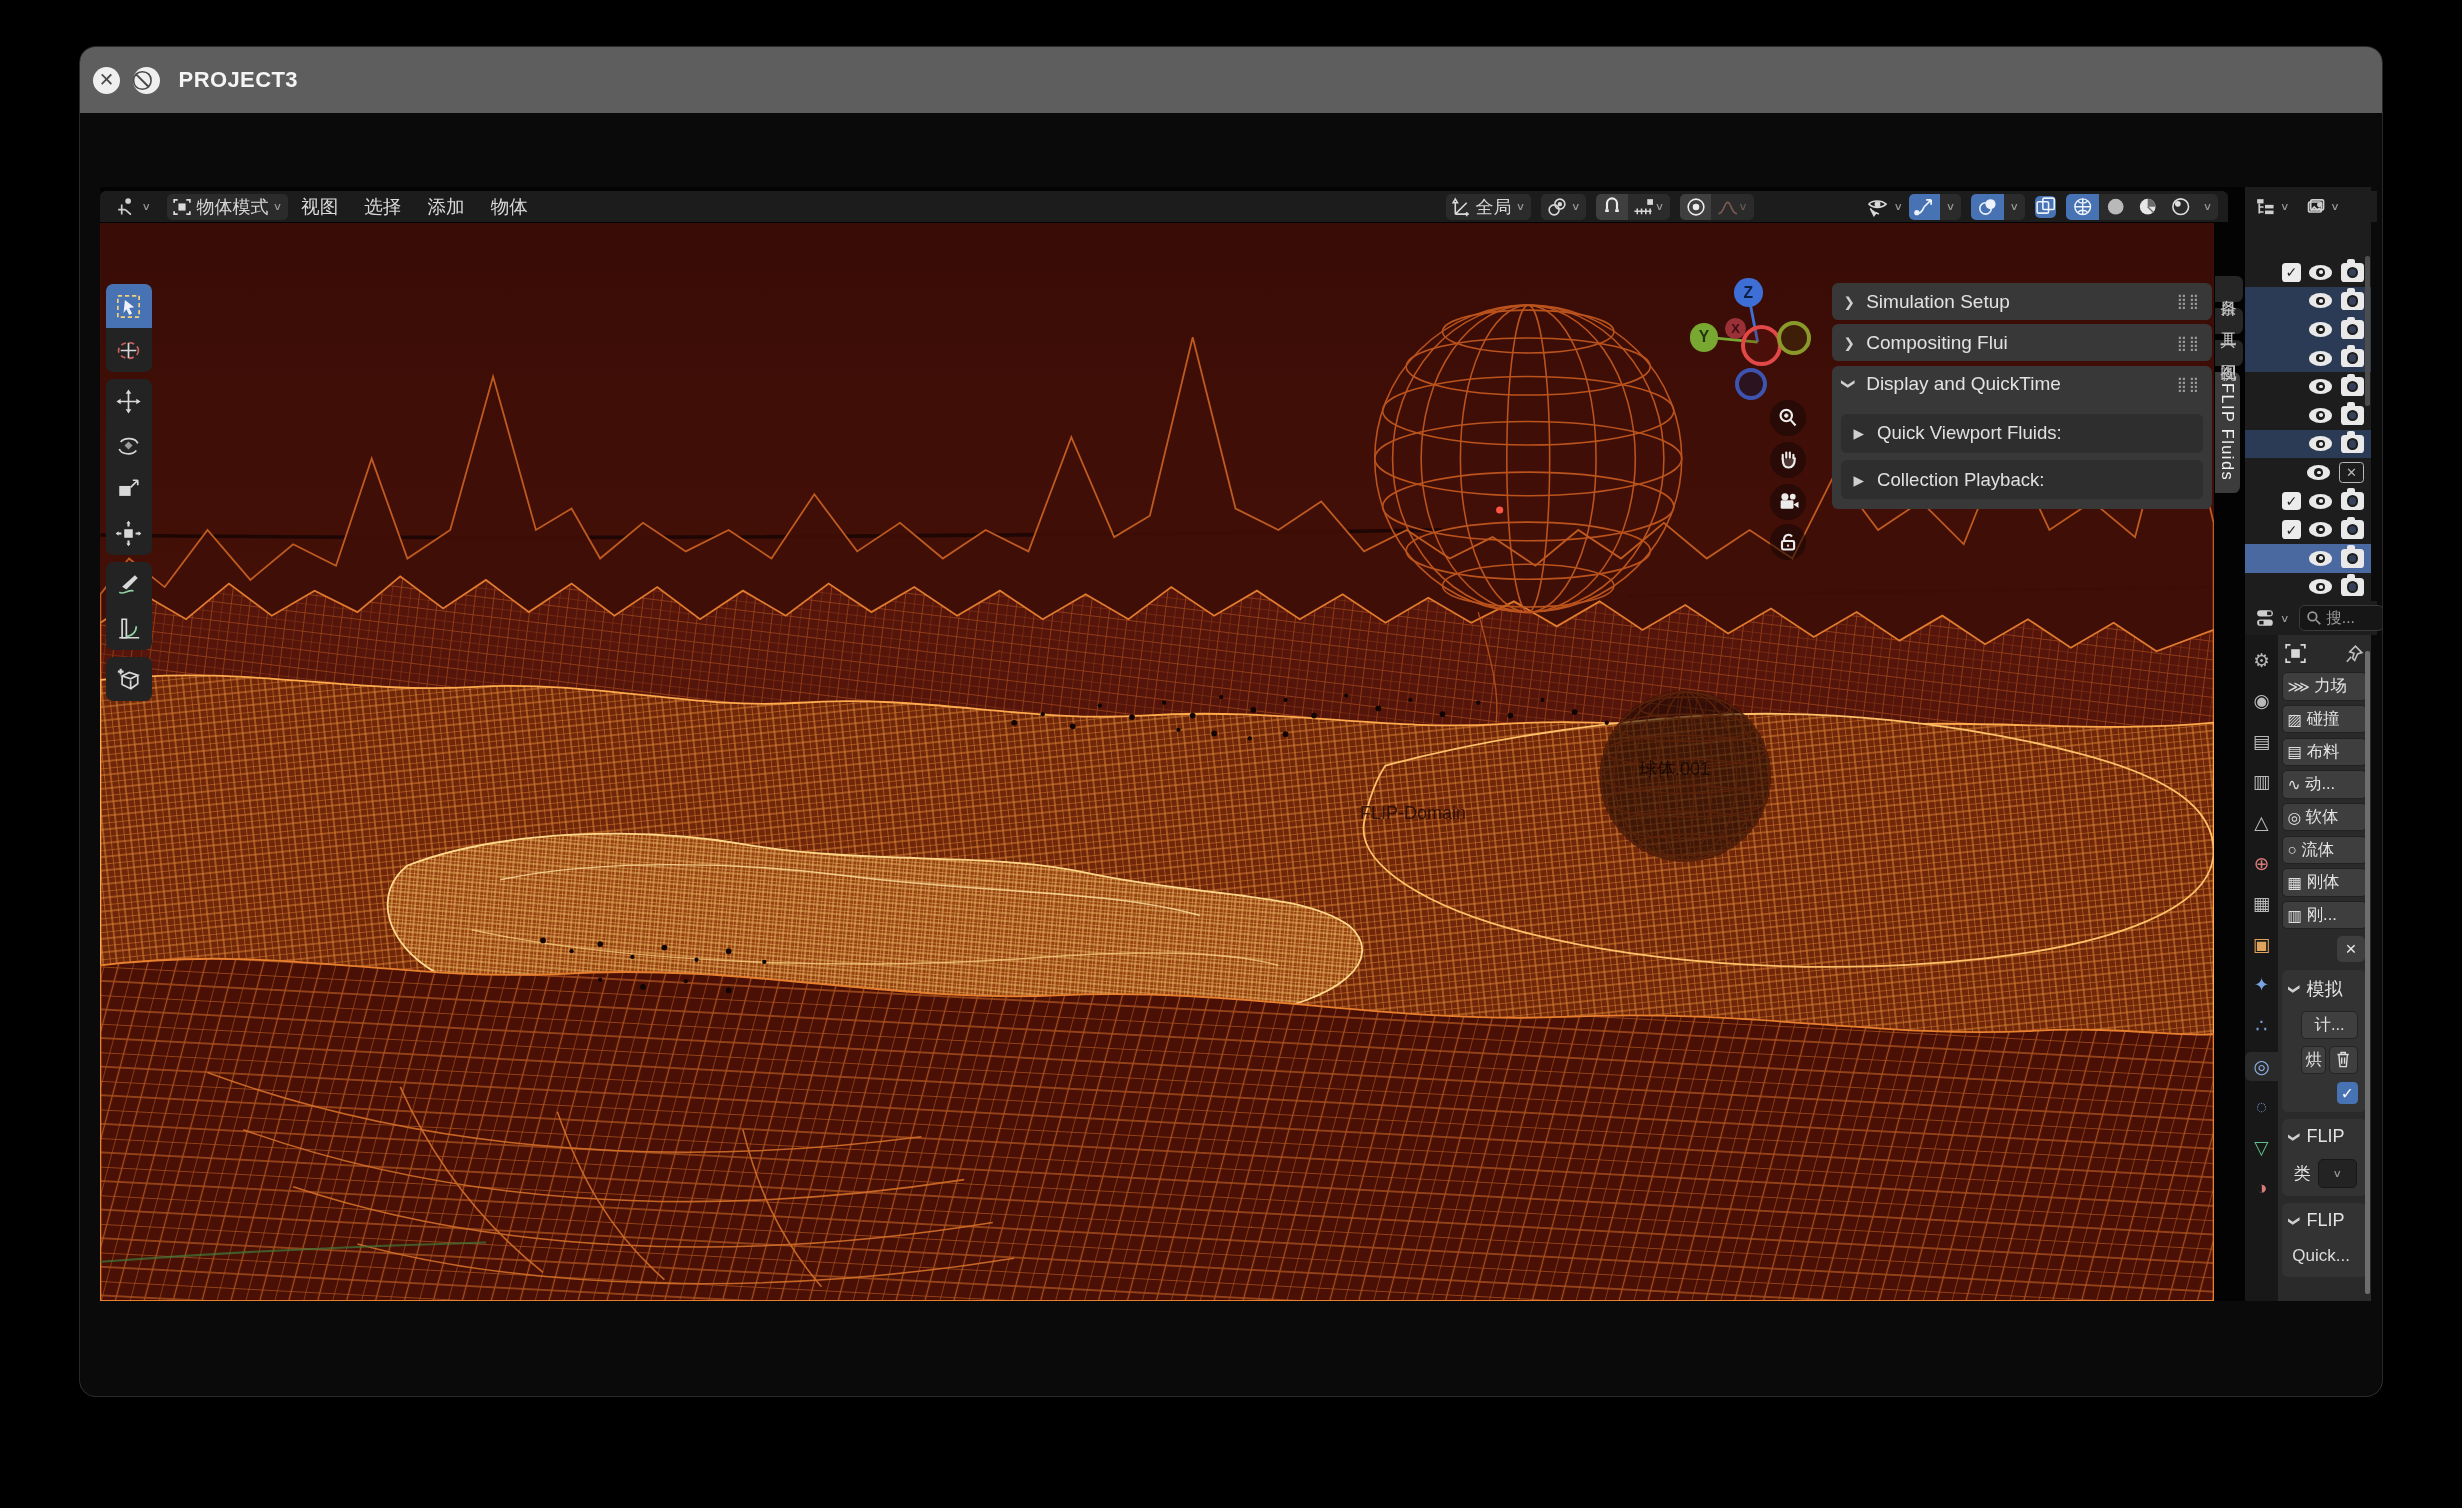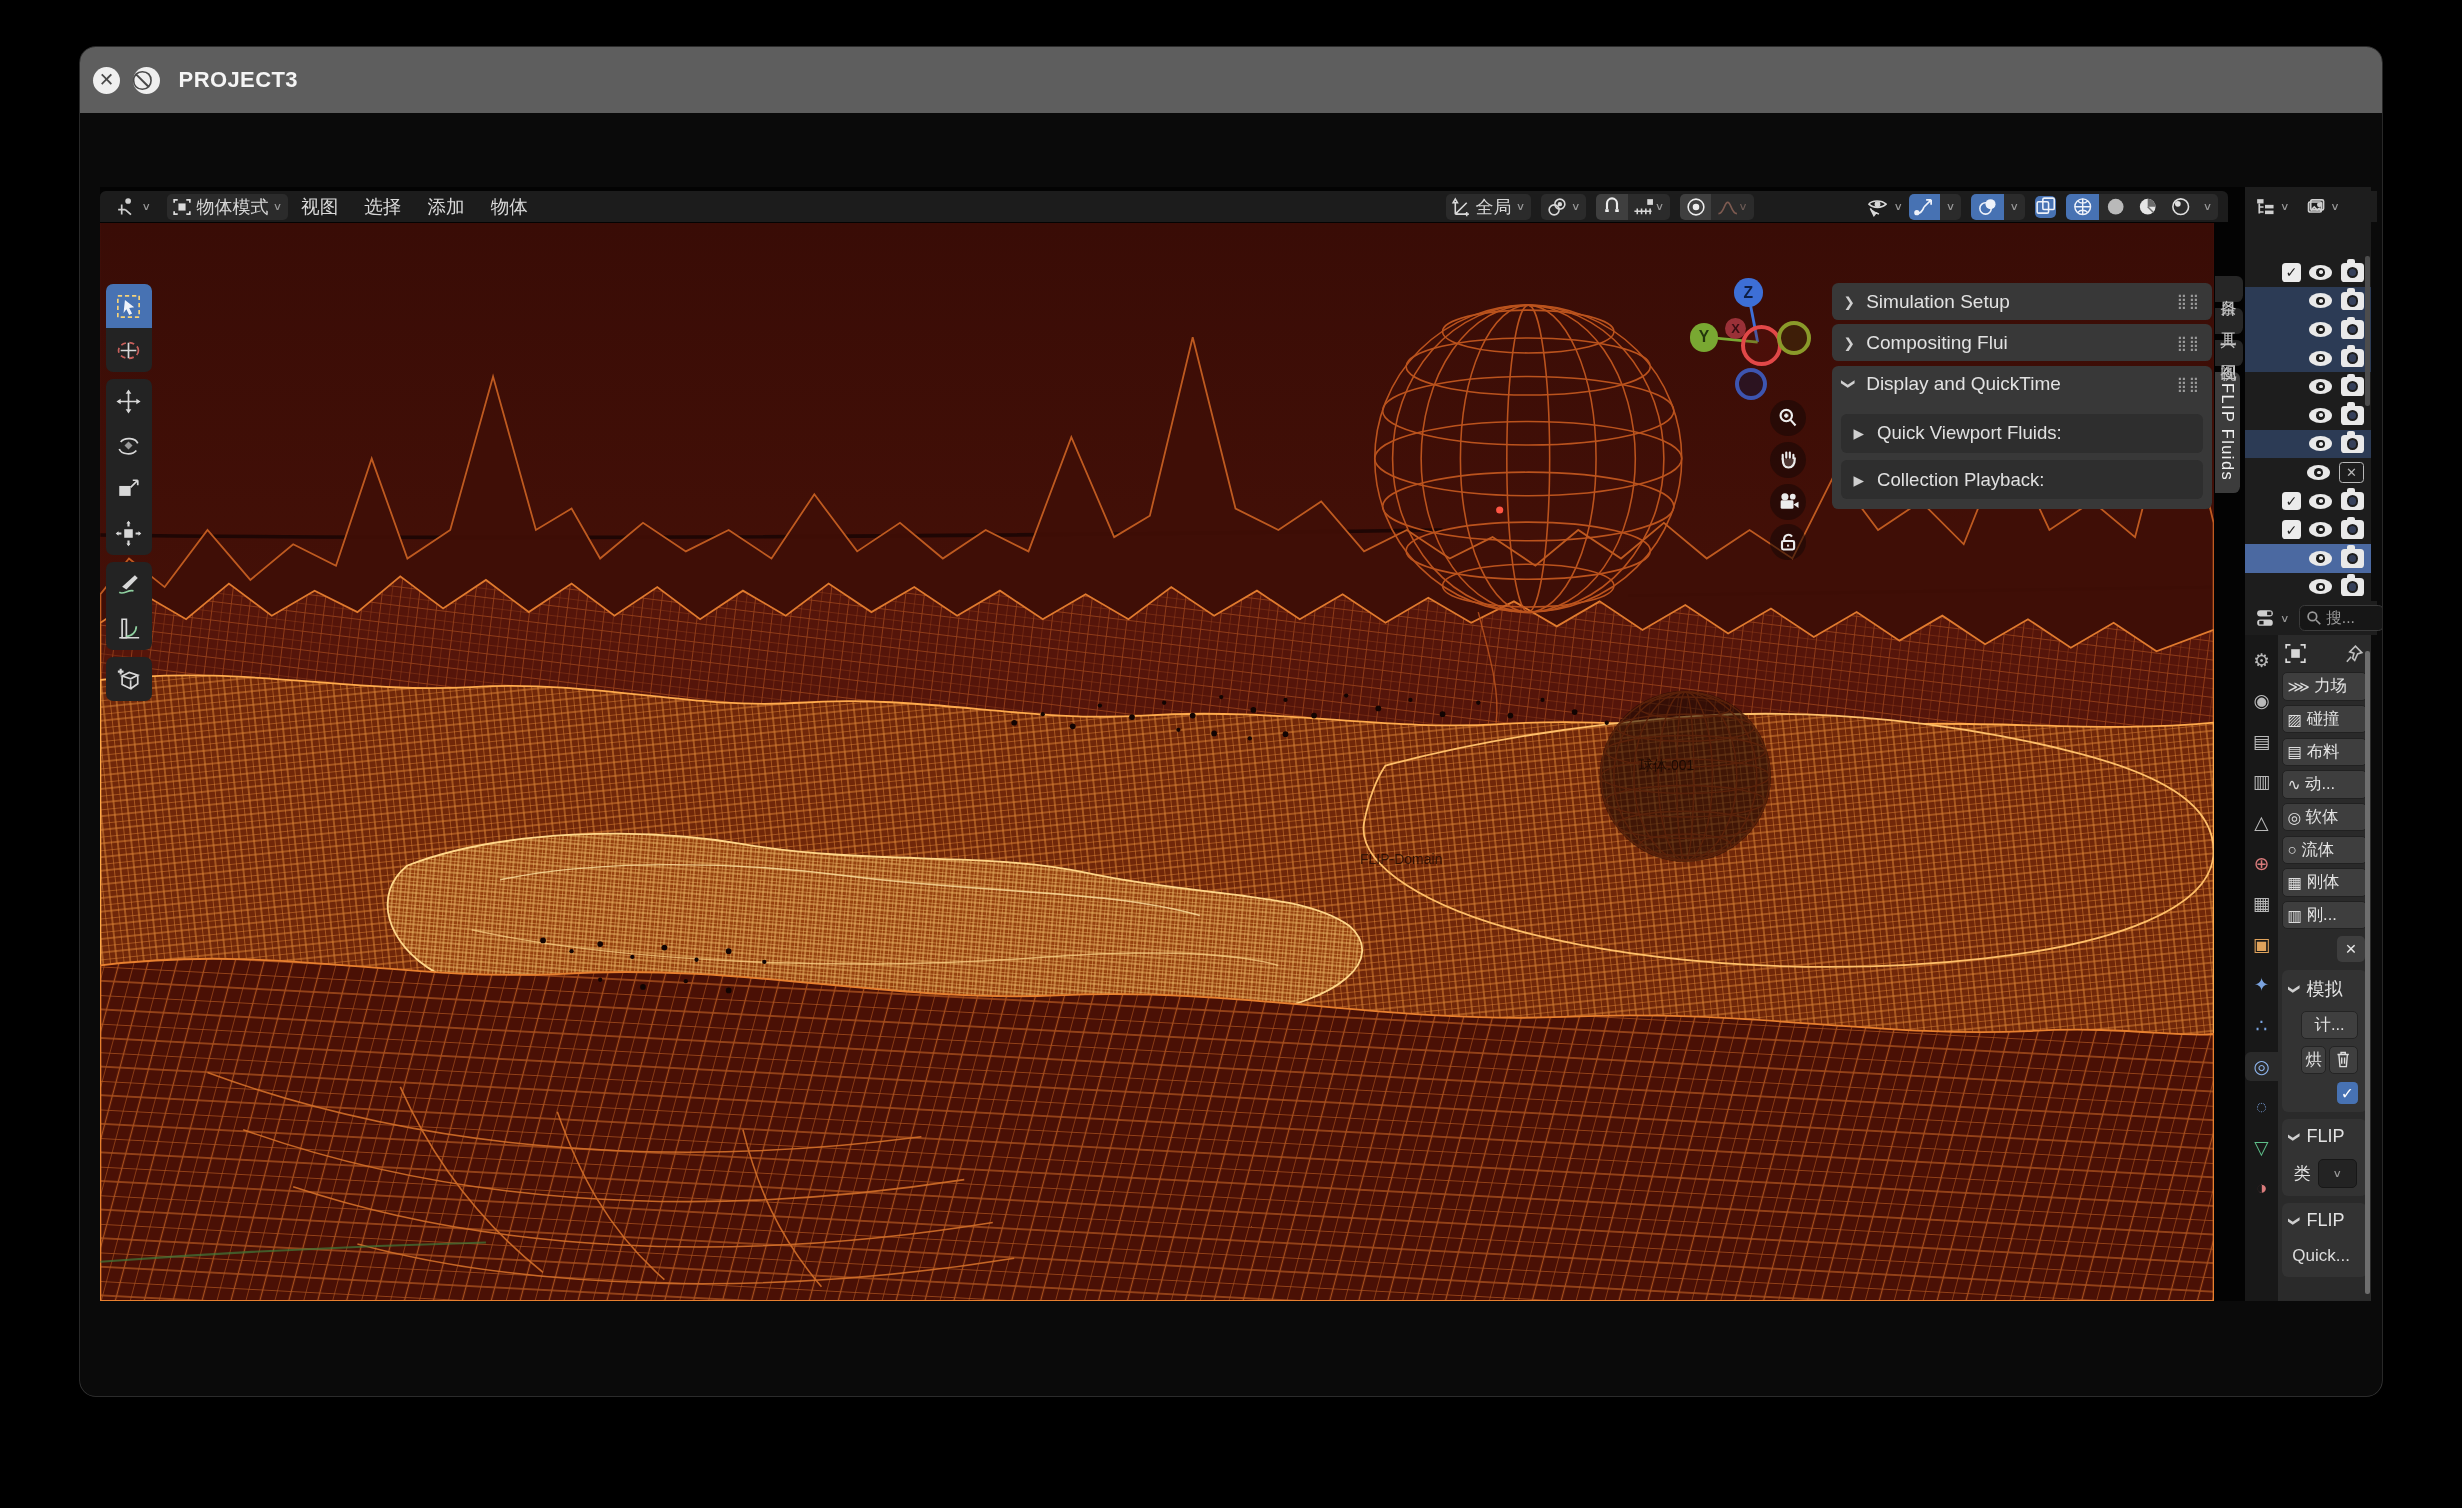--- a/index.html
+++ b/index.html
@@ -33,21 +33,21 @@
   
   #tool-strip{position:absolute;left:0;top:37px;width:344px;height:33px;background:#0c0c0c;display:flex;align-items:center;padding-left:7.1px;gap:2.9px;border-radius:0 0 7.1px 0;}
   .selbtn{width:31px;height:26px;border-radius:4.3px;background:#262626;display:flex;align-items:center;justify-content:center;}
   .selbtn.on{background:#4772b3;}
   .selbtn svg{stroke:#d8d8d8;fill:none;stroke-width:2;}
   #options-btn{position:absolute;left:2044px;top:40px;width:69px;height:30px;background:#232323;border-radius:5.7px;display:flex;
     align-items:center;justify-content:center;gap:5.7px;color:#d5d5d5;font-size:18px;}
   
   #viewport{position:absolute;left:0;top:36px;width:2114px;height:1078px;overflow:hidden;background:#43100a;}
   #vp-stats{position:absolute;left:74px;top:15.7px;color:#e8e2de;font-size:18.6px;line-height:31px;text-shadow:0 0.7px 1.4px rgba(0,0,0,.6);}
-  .vp-label{position:absolute;color:rgba(32,9,2,.85);font-size:14px;}
+  .vp-label{position:absolute;color:rgba(32,9,2,.85);font-size:18px;}
   
   #ltoolbar{position:absolute;left:5.7px;top:61px;width:46px;display:flex;flex-direction:column;gap:7.1px;}
   .tgroup{background:#232323;border-radius:7.1px;display:flex;flex-direction:column;overflow:hidden;}
   .tool{width:46px;height:44px;display:flex;align-items:center;justify-content:center;}
   .tool.on{background:#4772b3;}
   .tool svg{stroke:#d8d8d8;fill:none;stroke-width:2.4;}
   .tool.on svg{stroke:#f2f4f8;}
   
   #gizmo{position:absolute;left:1591px;top:51px;width:129px;height:129px;}
   .axis-ball{position:absolute;border-radius:50%;display:flex;align-items:center;justify-content:center;font-size:15.7px;font-weight:bold;}
@@ -428,21 +428,21 @@
             <circle cx="835" cy="1032" r="3"></circle>
           <circle cx="880" cy="1020" r="4"></circle>
             <circle cx="930" cy="1035" r="3"></circle>
             <circle cx="760" cy="1070" r="4"></circle>
           <circle cx="820" cy="1062" r="3"></circle>
             <circle cx="880" cy="1075" r="4"></circle>
             <circle cx="700" cy="1060" r="3"></circle>
         </g>
       </svg>
 
-      <div class="vp-label" style="left:1260px;top:580px;margin-top:48px;">FLIP-Domain</div>
+      <div class="vp-label" style="left:1260px;top:580px;">FLIP-Domain</div>
       <div class="vp-label" style="left:1539px;top:534px;color:rgba(24,8,2,.9);">球体.001</div>
 
       <div id="ltoolbar">
         <div class="tgroup">
           <div class="tool on">
             <svg width="27" height="27" viewBox="0 0 38 38">
                 <rect x="4" y="4" width="30" height="30" stroke-dasharray="6 4" stroke="#f5d27a" fill="none" stroke-width="2.4"></rect>
                 <path d="M14 10l13 10-7 1 4 8-4 2-4-8-4 5z" fill="#eef2fa" stroke="none"></path>
               </svg>
           </div>

